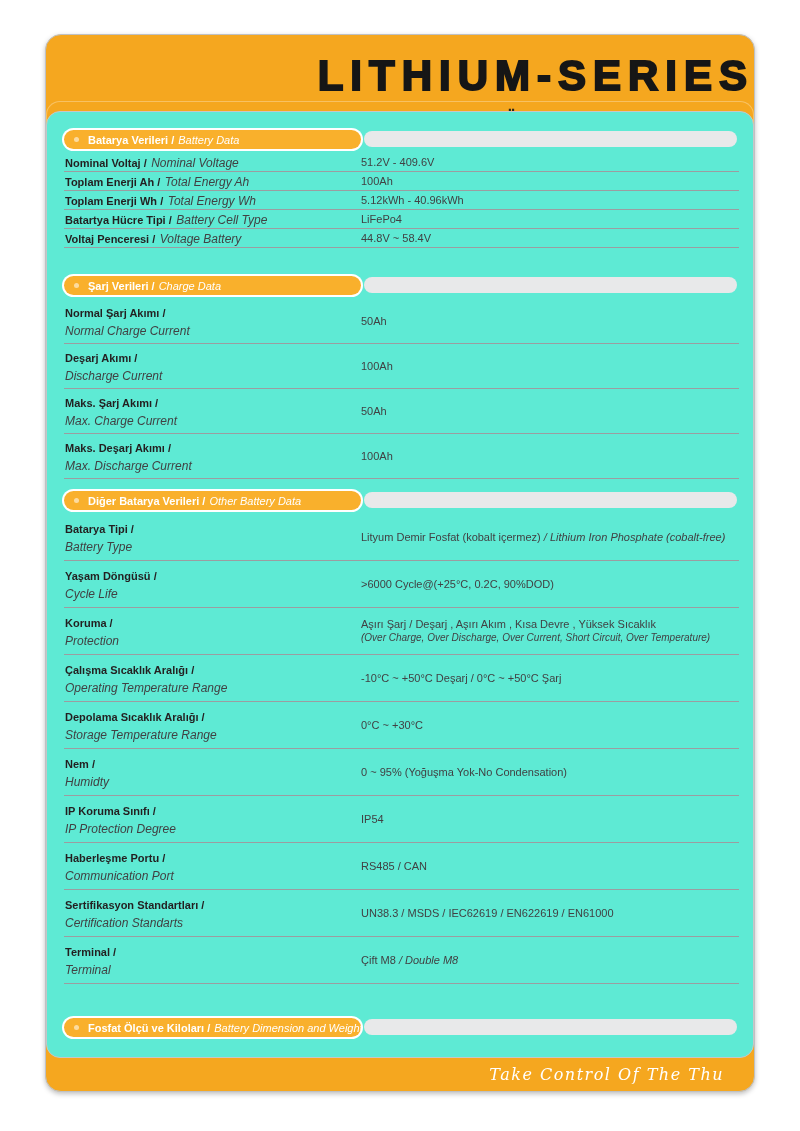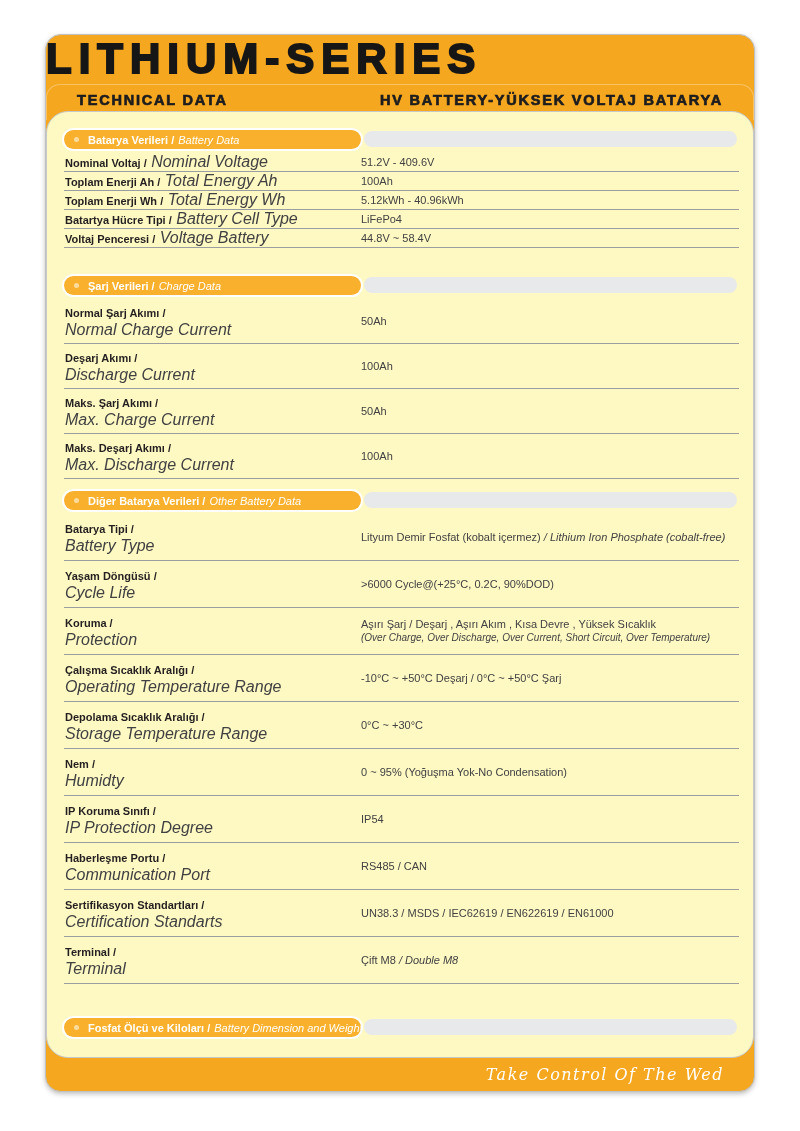--- a/index.html
+++ b/index.html
@@ -6,40 +6,40 @@
   html,body { width:800px; height:1131px; background:#ffffff; font-family:"Liberation Sans", sans-serif; }
   body { position:relative; overflow:hidden; }
 
   .sheet {
     position:absolute; left:45px; top:34px; width:710px; height:1058px;
     background:#F5A71F; border:1px solid #bfc1c3; border-radius:16px;
     box-shadow:0 2px 5px rgba(0,0,0,0.25);
   }
 
   .title {
-    text-align:left; padding-top:0; font-size:42px; font-weight:bold;
+    text-align:right; padding-top:17px; font-size:42px; font-weight:bold;
     letter-spacing:7px; color:#161616; -webkit-text-stroke:2px #161616;
     white-space:nowrap;
   }
 
   .subheader {
     display:flex; justify-content:space-between; align-items:flex-start;
     padding:7px 30px 0 30px; height:36px;
     border:1px solid rgba(255,255,255,0.30); border-bottom:none;
     border-radius:14px 14px 0 0; margin-top:1px;
   }
   .subtitle {
     font-size:14.5px; font-weight:bold; letter-spacing:1.8px; color:#1d1d1f;
     -webkit-text-stroke:0.7px #1d1d1f; white-space:nowrap;
   }
   .subtitle::after { content:""; display:block; height:2px; background:#55565a; margin-top:3px; border-radius:1px; }
 
   .card {
     position:absolute; left:0; right:0; top:76px; bottom:33px;
-    background:#fef9c3; border:1px solid #c5c7c9; border-radius:22px;
+    background:#5eead4; border:1px solid #c5c7c9; border-radius:14px;
     padding:18px 14px 0 17px; overflow:hidden;
   }
 
   .section { width:100%; }
   .sec-2 { margin-top:28px; }
   .sec-3 { margin-top:12px; }
   .sec-4 { margin-top:34px; }
 
   .pill-row { position:relative; height:19px; margin-bottom:4px; }
   .pill-bar { position:absolute; left:300px; right:2px; top:1px; height:16px; background:#E8E9EA; border-radius:8px; }
@@ -50,21 +50,21 @@
     padding-left:10px; white-space:nowrap; overflow:hidden;
   }
   .pill-dot { flex:0 0 auto; width:5px; height:5px; border-radius:50%; background:rgba(255,255,255,0.55); margin-right:9px; }
   .pill-tr { font-weight:bold; }
   .pill-en { font-style:italic; margin-left:4px; font-size:11px; }
 
   .row { display:flex; align-items:center; border-bottom:1px solid #9B9DA0; }
   .cell-label { flex:0 0 44%; padding-left:1px; }
   .cell-value { flex:1 1 auto; color:#414143; font-size:11px; line-height:13px; }
   .lab-tr { font-weight:bold; color:#231F20; font-size:11px; line-height:13px; }
-  .lab-en { font-style:italic; color:#414143; font-size:16px; line-height:13px; }
+  .lab-en { font-style:italic; color:#414143; font-size:12px; line-height:13px; }
   .val-italic { font-style:italic; }
   .val-sub { font-style:italic; font-size:10px; line-height:13px; }
 
   .density-compact .row { height:19px; }
   .density-medium  .row { padding:4px 0; min-height:33px; }
   .density-tall    .row { padding:5px 0; min-height:36px; }
 
   .footer-slogan {
     position:absolute; right:30px; bottom:7px; color:#ffffff;
     font-family:"DejaVu Serif", serif; font-style:italic;
@@ -193,14 +193,14 @@
           <div class="pill-bar"></div>
           <div class="pill">
             <span class="pill-dot"></span>
             <span class="pill-tr">Fosfat Ölçü ve Kiloları /</span>
             <span class="pill-en">Battery Dimension and Weights</span>
           </div>
         </div>
       </div>
     </div>
 
-  <div class="footer-slogan">Take Control Of The Wed</div>
+  <div class="footer-slogan">Take Control Of The Thu</div>
 </div>
 
 </body></html>

